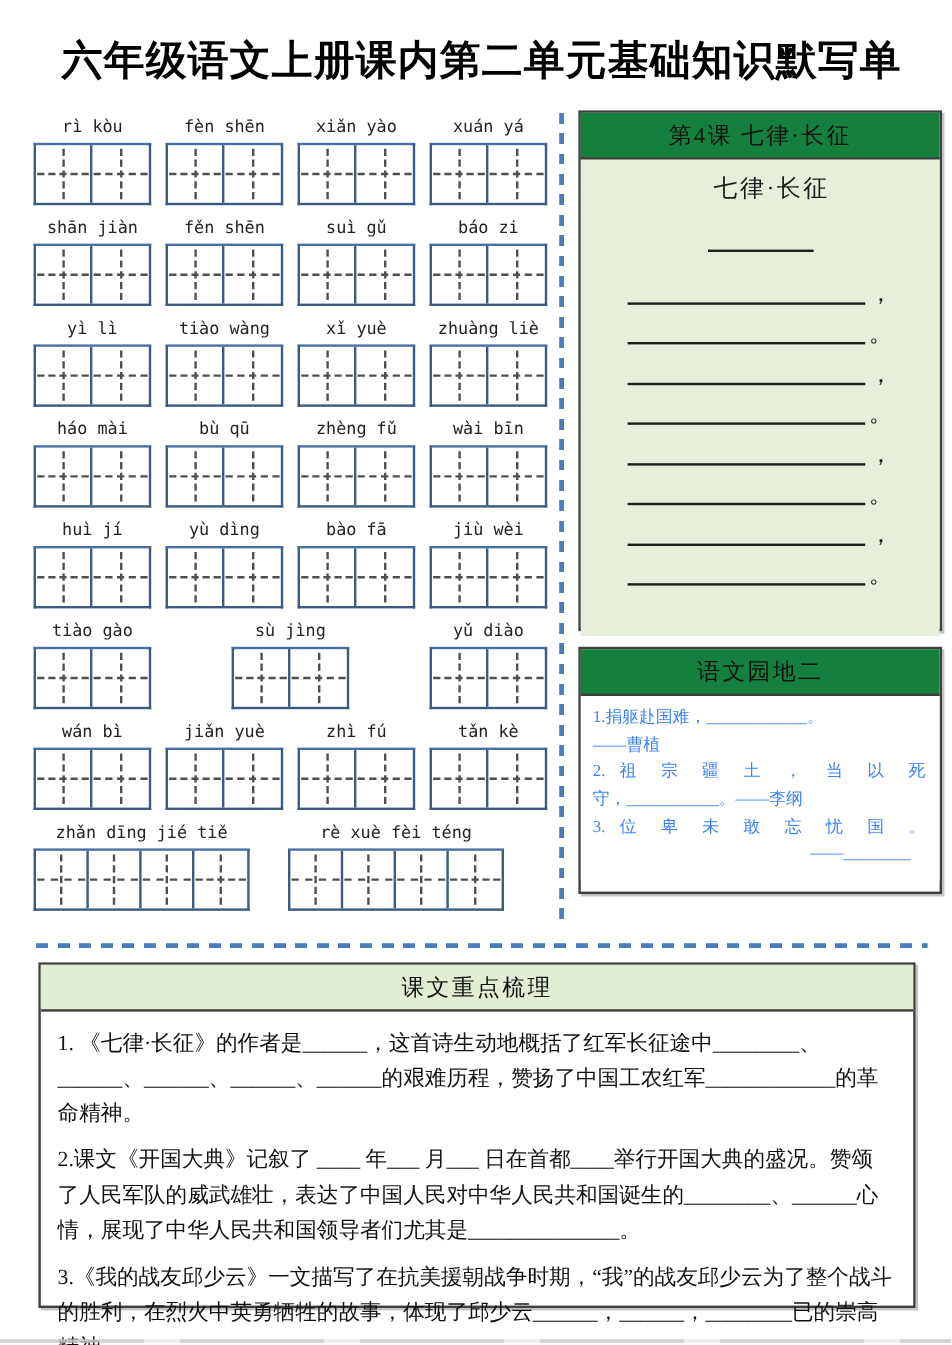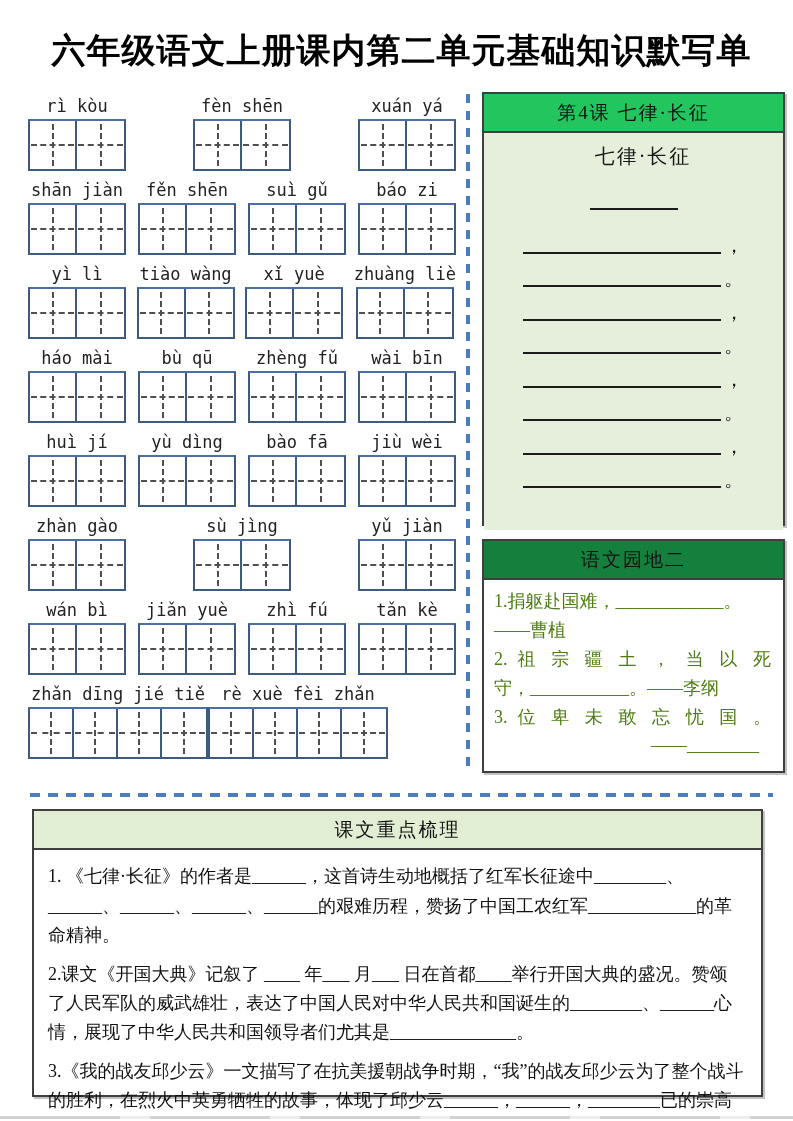--- a/index.html
+++ b/index.html
@@ -26,25 +26,25 @@
   .content { display:flex; align-items:stretch; }
   .left-col { width:428px; flex:0 0 428px; padding-top:2px; }
   .v-divider {
     flex:0 0 4px; width:4px; margin:2px 12px 0 10px;
     background: repeating-linear-gradient(to bottom, #4a7dba 0 9px, transparent 9px 17px);
   }
   .right-col { flex:1; display:flex; flex-direction:column; }
 
   
   .pinyin-row { display:flex; justify-content:space-between; margin-bottom:7px; }
-  .pinyin-row.wide { justify-content:flex-start; }
+  .pinyin-row.wide { justify-content:flex-start; gap:32px; }
   .pinyin-group { display:flex; flex-direction:column; align-items:center; }
   .pinyin-label {
     font-family:"DejaVu Sans Mono", monospace;
-    font-size:17px; line-height:25px; color:#222; white-space:pre;
+    font-size:14px; line-height:25px; color:#222; white-space:pre;
   }
   .tzg { display:flex; border:2px solid #3d5a80; border-top-color:#4a6fa5; background:#fff; }
   .tzg-cell { width:47px; height:48px; position:relative; border-right:2px solid #3d5a80; }
   .wide .tzg-cell { width:44px; }
   .tzg-cell:last-child { border-right:none; }
   .tzg-cell::before {
     content:""; position:absolute; left:50%; top:3px; bottom:3px;
     border-left:2px dashed #4f4f4f; margin-left:-1px;
   }
   .tzg-cell::after {
@@ -52,31 +52,31 @@
     border-top:2px dashed #4f4f4f; margin-top:-1px;
   }
 
   
   .panel { border:2px solid #3f3f3f; background:#fff; box-shadow:2px 2px 0 rgba(120,120,120,.45); }
   .panel-header {
     text-align:center; font-size:19px; padding:6px 0 5px;
     border-bottom:2px solid #3f3f3f; letter-spacing:2px; color:#111;
   }
   .poem-panel { height:434px; margin-bottom:13px; }
-  .poem-panel .panel-header { background:#22c55e; }
+  .poem-panel .panel-header { background:#15803d; }
   .poem-body { background:#e6efdc; height:397px; padding-top:8px; }
   .poem-title { text-align:center; font-size:20px; letter-spacing:2px; margin-top:2px;padding-left:19px; }
   .author-blank { width:88px; border-bottom:2.5px solid #1c1c1c; margin:38px auto 10px; height:0; }
   .poem-line { display:flex; justify-content:center; align-items:flex-end; height:33.5px; }
   .poem-blank { width:198px; border-bottom:2.5px solid #1c1c1c; height:20px; }
   .poem-punct { font-size:20px; line-height:18px; margin-left:3px; color:#111; }
 
   .ywyd-panel { min-height:206px; }
   .ywyd-panel .panel-header { background:#15803d; }
-  .ywyd-body { background:#fff; padding:7px 12px 10px 10px; font-size:18px; line-height:1.55; color:#4d7c0f; }
+  .ywyd-body { background:#fff; padding:7px 12px 10px 10px; font-size:14px; line-height:1.55; color:#3b82f6; }
   .ln { margin:1px 0; }
   .al-left { text-align:left; }
   .al-justify { text-align:justify; text-align-last:justify; }
   .al-right { text-align:left; padding-right:34px; }
   .al-right-far { text-align:right; padding-right:12px; }
 
   
   .h-divider {
     height:4px; margin:20px 12px 12px 2px;
     background: repeating-linear-gradient(to right, #4a7dba 0 10px, transparent 10px 18px);
@@ -109,20 +109,27 @@
             </div>
           </div>
           <div class="pinyin-group">
             <div class="pinyin-label">fèn shēn</div>
             <div class="tzg">
               <span class="tzg-cell"></span>
               <span class="tzg-cell"></span>
             </div>
           </div>
           <div class="pinyin-group">
+            <div class="pinyin-label">xiǎn yào</div>
+            <div class="tzg">
+              <span class="tzg-cell"></span>
+              <span class="tzg-cell"></span>
+            </div>
+          </div>
+          <div class="pinyin-group">
             <div class="pinyin-label">xuán yá</div>
             <div class="tzg">
               <span class="tzg-cell"></span>
               <span class="tzg-cell"></span>
             </div>
           </div>
         </div>
         <div class="pinyin-row">
           <div class="pinyin-group">
             <div class="pinyin-label">shān jiàn</div>
@@ -238,35 +245,35 @@
           <div class="pinyin-group">
             <div class="pinyin-label">jiù wèi</div>
             <div class="tzg">
               <span class="tzg-cell"></span>
               <span class="tzg-cell"></span>
             </div>
           </div>
         </div>
         <div class="pinyin-row">
           <div class="pinyin-group">
-            <div class="pinyin-label">zhàn gào</div>
+            <div class="pinyin-label">tiào gào</div>
             <div class="tzg">
               <span class="tzg-cell"></span>
               <span class="tzg-cell"></span>
             </div>
           </div>
           <div class="pinyin-group">
             <div class="pinyin-label">sù jìng</div>
             <div class="tzg">
               <span class="tzg-cell"></span>
               <span class="tzg-cell"></span>
             </div>
           </div>
           <div class="pinyin-group">
-            <div class="pinyin-label">yǔ jiàn</div>
+            <div class="pinyin-label">yǔ diào</div>
             <div class="tzg">
               <span class="tzg-cell"></span>
               <span class="tzg-cell"></span>
             </div>
           </div>
         </div>
         <div class="pinyin-row">
           <div class="pinyin-group">
             <div class="pinyin-label">wán bì</div>
             <div class="tzg">
@@ -300,21 +307,21 @@
           <div class="pinyin-group">
             <div class="pinyin-label">zhǎn dīng jié tiě</div>
             <div class="tzg">
               <span class="tzg-cell"></span>
               <span class="tzg-cell"></span>
               <span class="tzg-cell"></span>
               <span class="tzg-cell"></span>
             </div>
           </div>
           <div class="pinyin-group">
-            <div class="pinyin-label">rè xuè fèi zhǎn</div>
+            <div class="pinyin-label">rè xuè fèi téng</div>
             <div class="tzg">
               <span class="tzg-cell"></span>
               <span class="tzg-cell"></span>
               <span class="tzg-cell"></span>
               <span class="tzg-cell"></span>
             </div>
           </div>
         </div>
       </div>
     <div class="v-divider"></div>

